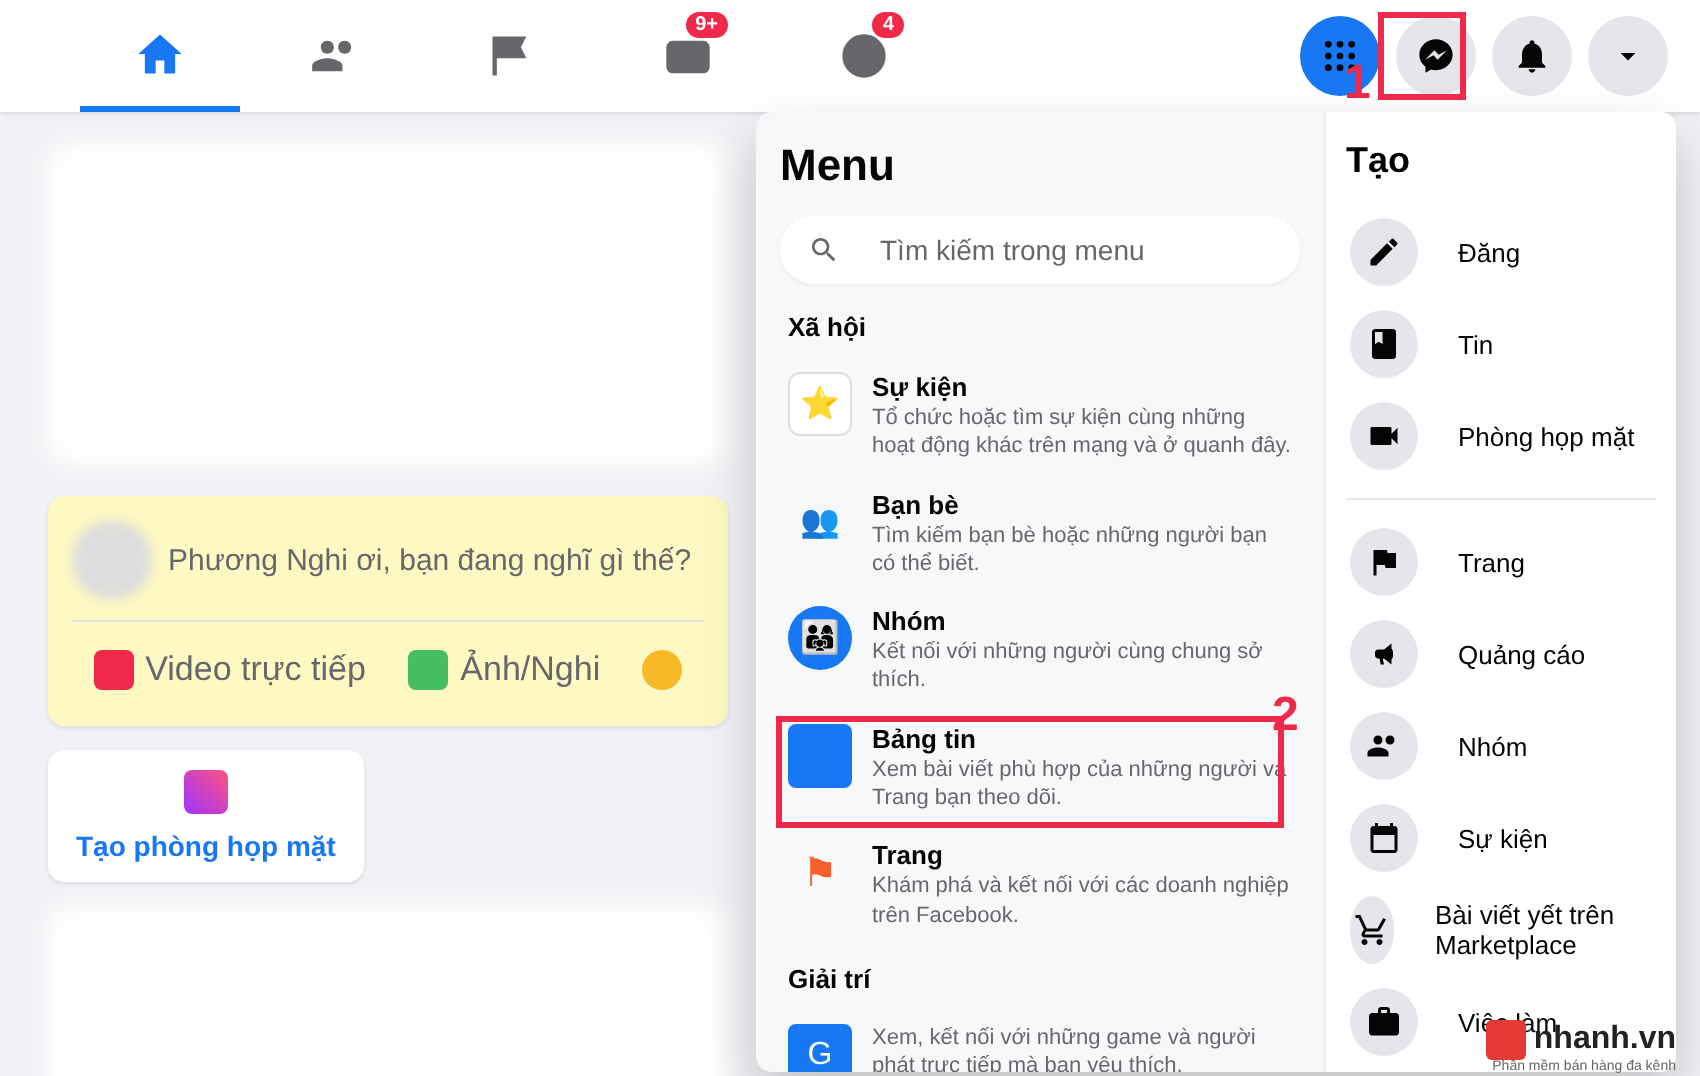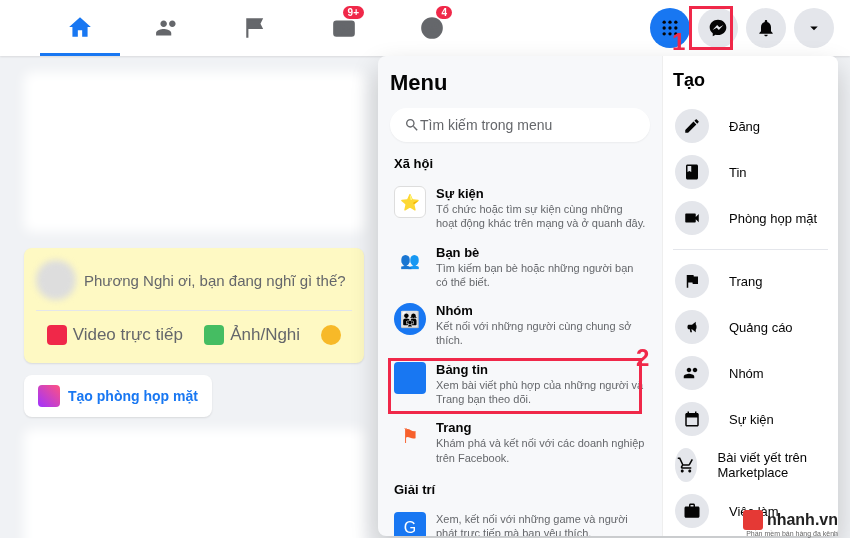--- a/index.html
+++ b/index.html
@@ -28,30 +28,30 @@
 .composer { background: #fef9c3; border-radius: 8px; padding: 12px; box-shadow: 0 1px 2px rgba(0,0,0,.1); margin-bottom: 12px; }
 .composer-top { display: flex; align-items: center; gap: 8px; padding-bottom: 10px; border-bottom: 1px solid #e4e6eb; }
 .avatar { width: 40px; height: 40px; border-radius: 50%; background: #ddd; filter: blur(3px); }
 .composer-input { flex: 1; color: #65676b; font-size: 15px; }
 .composer-actions { display: flex; justify-content: space-around; padding-top: 8px; }
 .composer-action { display: flex; align-items: center; gap: 6px; font-size: 17px; color: #65676b; cursor: pointer; padding: 6px; }
 .icon-red { width: 20px; height: 20px; background: #f02849; border-radius: 4px; }
 .icon-green { width: 20px; height: 20px; background: #45bd62; border-radius: 4px; }
 .icon-yellow { width: 20px; height: 20px; background: #f7b928; border-radius: 50%; }
 
-.room-btn { background: #fff; border-radius: 8px; padding: 10px 14px; display: inline-flex; align-items: center; gap: 8px; font-size: 14px; color: #1877f2; font-weight: 600; box-shadow: 0 1px 2px rgba(0,0,0,.1); cursor: pointer; margin-bottom: 12px; }
+.room-btn { background: #fff; border-radius: 8px; padding: 10px 14px; display: inline-flex; align-items: center; gap: 8px; font-size: 14px; color: #1877f2; font-weight: 600; box-shadow: 0 1px 2px rgba(0,0,0,.1); cursor: pointer; margin-bottom: 12px; flex-direction: column; }
 .room-icon { width: 22px; height: 22px; background: linear-gradient(45deg,#a033ff,#ff5280); border-radius: 4px; }
 
 .post-block { background: #fff; border-radius: 8px; height: 140px; filter: blur(6px); }
 
 .menu-panel { position: absolute; top: 56px; left: 378px; width: 460px; height: 480px; background: #f7f8fa; border-radius: 8px; box-shadow: 0 12px 28px rgba(0,0,0,.2); z-index: 20; display: flex; overflow: hidden; }
 .menu-left { flex: 1; padding: 14px 12px; overflow-y: auto; }
 .menu-right { width: 176px; background: #fff; padding: 14px 10px; border-left: 1px solid #eee; }
 .menu-title { font-size: 22px; font-weight: 700; margin-bottom: 12px; color: #050505; }
-.menu-search { background: #fff; border-radius: 50px; padding: 9px 14px; display: flex; align-items: center; gap: 0; color: #65676b; font-size: 14px; margin-bottom: 14px; box-shadow: 0 1px 2px rgba(0,0,0,.05); }
+.menu-search { background: #fff; border-radius: 50px; padding: 9px 14px; display: flex; align-items: center; gap: 20px; color: #65676b; font-size: 14px; margin-bottom: 14px; box-shadow: 0 1px 2px rgba(0,0,0,.05); }
 .menu-search svg { fill: #65676b; }
 .section-head { font-size: 13px; font-weight: 600; margin: 10px 4px 8px; color: #050505; }
 .menu-item { display: flex; gap: 10px; padding: 7px 4px; cursor: pointer; border-radius: 6px; }
 .mi-icon { width: 32px; height: 32px; flex-shrink: 0; border-radius: 6px; display: flex; align-items: center; justify-content: center; }
 .mi-text { flex: 1; }
 .mi-title { font-size: 13px; font-weight: 600; color: #050505; margin-bottom: 1px; }
 .mi-desc { font-size: 11px; color: #65676b; line-height: 1.3; }
 
 .create-title { font-size: 18px; font-weight: 700; margin-bottom: 12px; }
 .create-item { display: flex; align-items: center; gap: 20px; padding: 6px 2px; cursor: pointer; font-size: 13px; font-weight: 500; color: #050505; }

